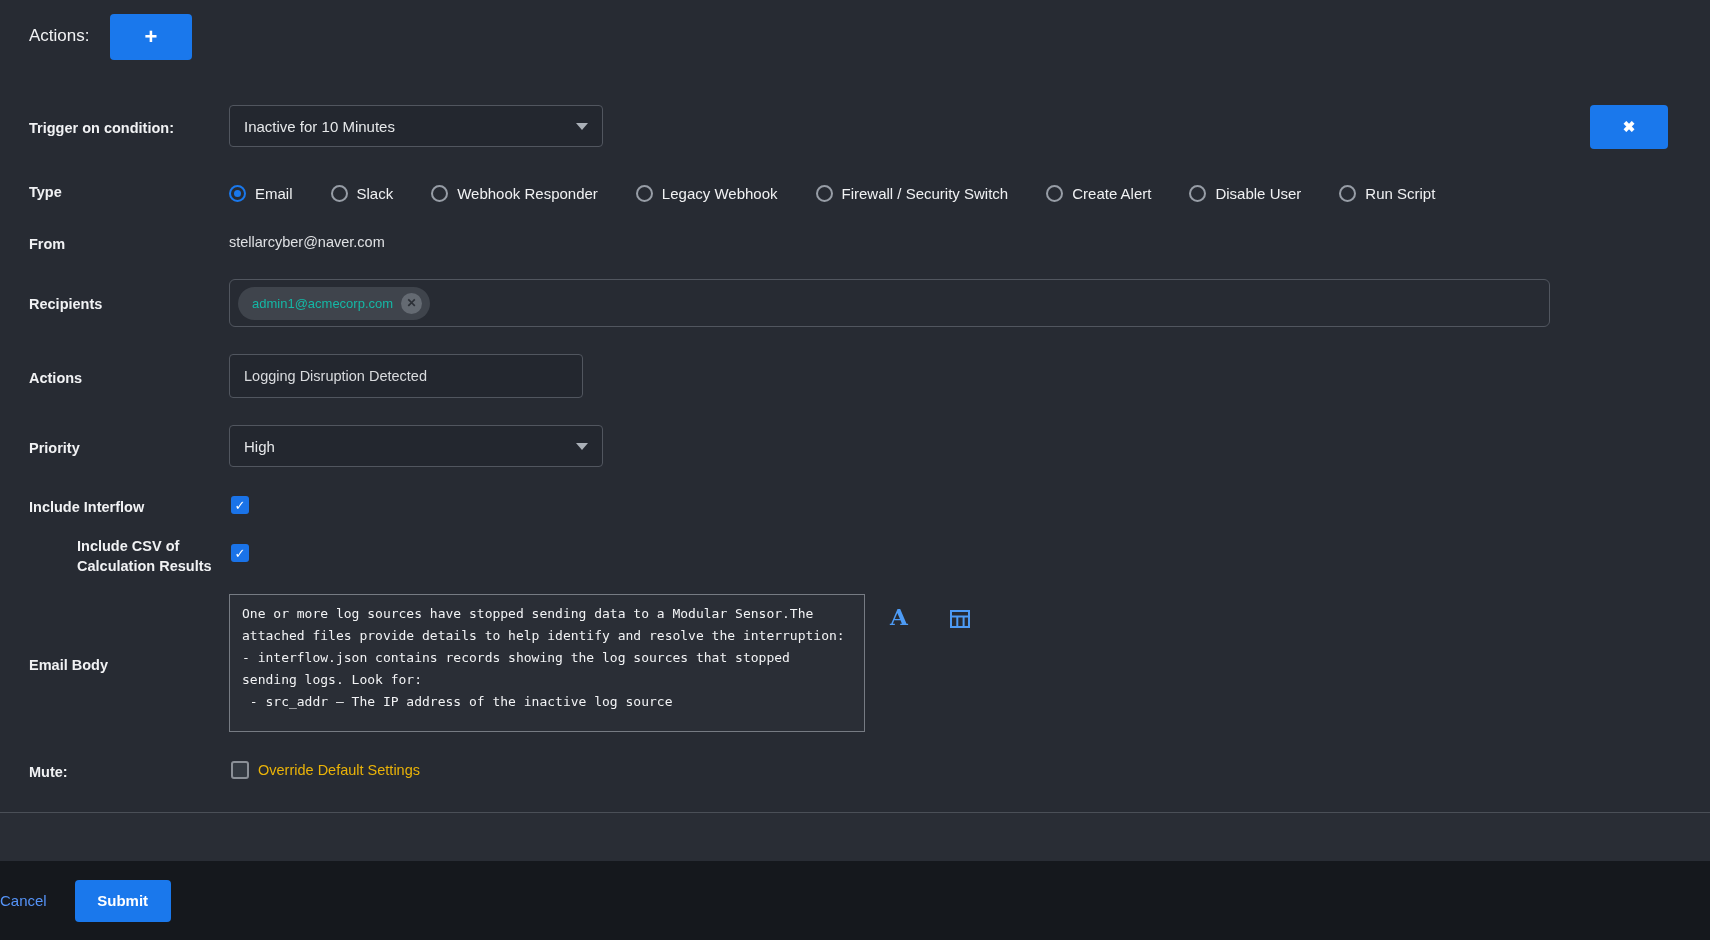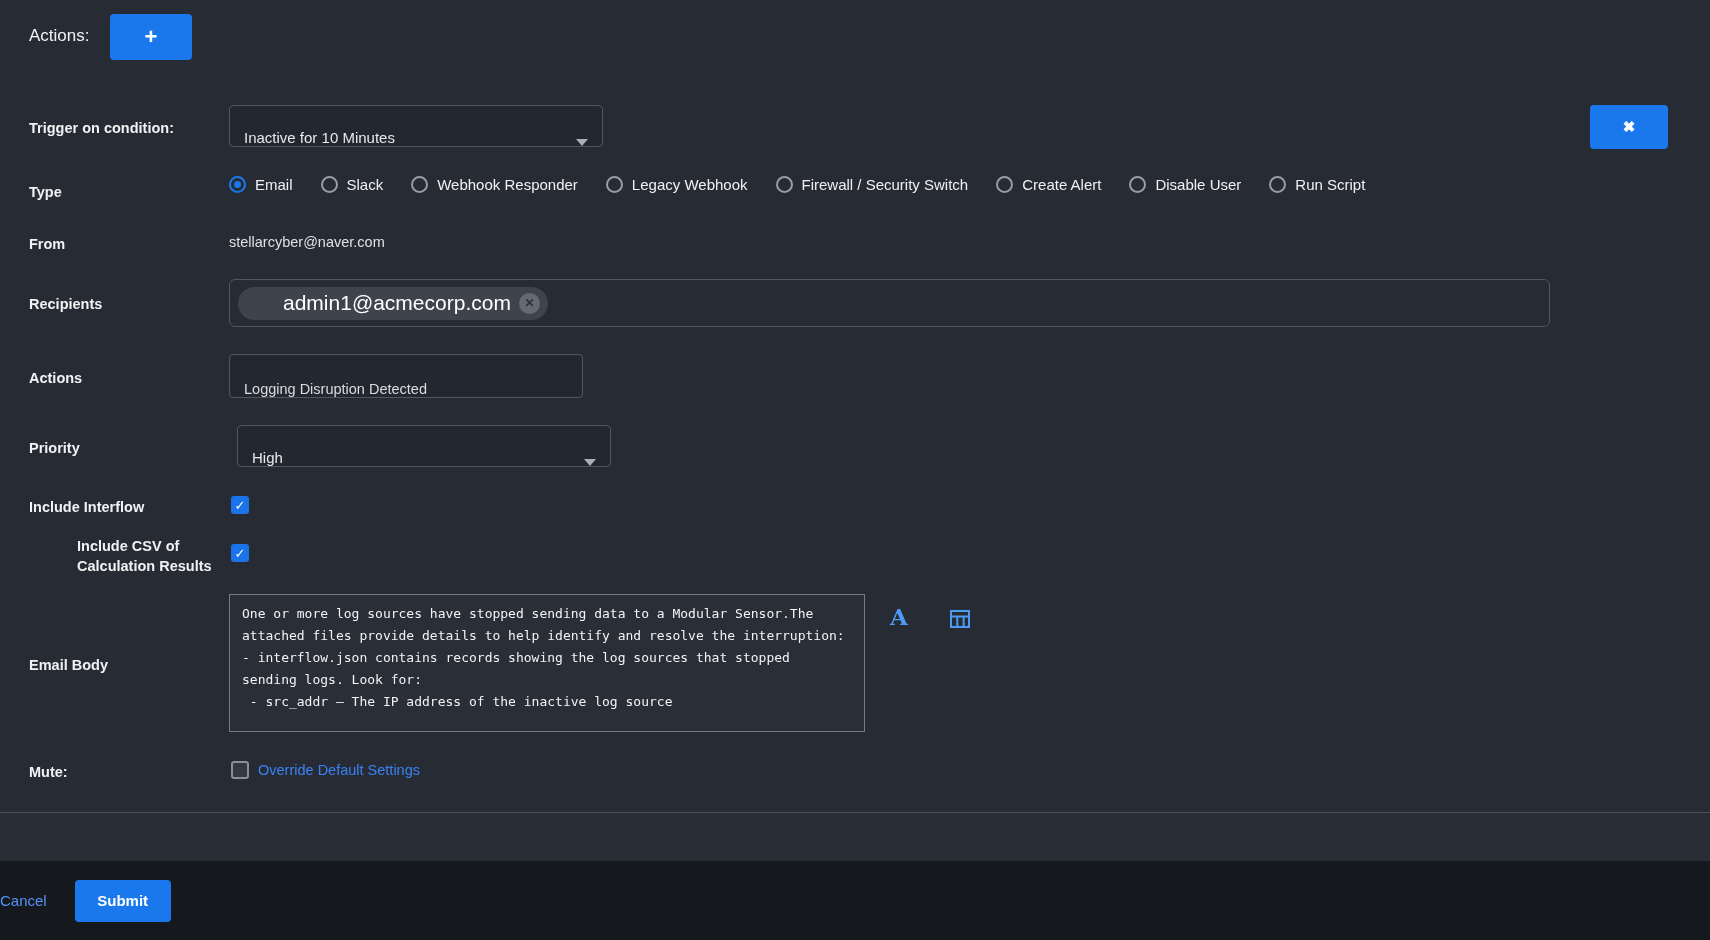--- a/index.html
+++ b/index.html
@@ -34,35 +34,35 @@
   }
   .btn-plus { left: 110px; top: 14px; width: 82px; height: 46px; font-size: 22px; font-weight: 700; }
   .btn-close { left: 1590px; top: 105px; width: 78px; height: 44px; font-size: 15px; font-weight: 700; }
 
   
   .select, .input {
     background: #23272f;
     border: 1px solid #51565f;
     border-radius: 4px;
     display: flex;
-    align-items: flex-end;
+    align-items: center;
     padding: 0 14px;
     font-size: 15px;
     color: #e6e8ea;
   }
   .select { justify-content: space-between; }
   .caret {
     width: 0; height: 0;
     border-left: 6px solid transparent;
     border-right: 6px solid transparent;
     border-top: 7px solid #aab0b8;
   }
 
   
-  .radio-row { left: 229px; top: 176px; display: flex; align-items: flex-start; gap: 28px; height: 26px; }
+  .radio-row { left: 229px; top: 176px; display: flex; align-items: flex-end; gap: 38px; height: 26px; }
   .radio-item { display: flex; align-items: center; cursor: pointer; }
   .radio {
     position: relative;
     width: 17px; height: 17px;
     border-radius: 50%;
     border: 2px solid #979da6;
     flex: 0 0 auto;
   }
   .radio.selected { border-color: #1a78ec; }
   .radio.selected::after {
@@ -85,21 +85,21 @@
   }
   .chip {
     background: #3f444c;
     border-radius: 17px;
     height: 33px;
     display: flex;
     align-items: center;
     padding: 0 8px 0 14px;
     gap: 8px;
   }
-  .chip-text { font-size: 21px; color: #ffffff; margin-left: 31px; }
+  .chip-text { font-size: 13px; color: #14b8a6; }
   .chip-remove {
     width: 21px; height: 21px;
     border-radius: 50%;
     background: #646a72;
     color: #2b2f36;
     font-size: 12px;
     font-weight: 700;
     display: flex;
     align-items: center;
     justify-content: center;
@@ -221,21 +221,21 @@
     <span class="chip-remove">✕</span>
   </div>
 </div>
 
 <div class="abs label" style="left:29px; top:368px;">Actions</div>
 <div class="abs input" style="left:229px; top:354px; width:354px; height:44px; font-size:14.5px; color:#d9dbde;">
   <span>Logging Disruption Detected</span>
 </div>
 
 <div class="abs label" style="left:29px; top:438px;">Priority</div>
-<div class="abs select" style="left:229px; top:425px; width:374px; height:42px;margin-left:8px;">
+<div class="abs select" style="left:229px; top:425px; width:374px; height:42px;">
   <span>High</span>
   <span class="caret"></span>
 </div>
 
 <div class="abs label" style="left:29px; top:497px;">Include Interflow</div>
 <span class="abs checkbox checked" style="left:231px; top:496px;">✓</span>
 
 <div class="abs label" style="left:29px; top:536px; width:165px;margin-left:48px;">Include CSV of Calculation Results</div>
 <span class="abs checkbox checked" style="left:231px; top:544px;">✓</span>
 
@@ -248,20 +248,20 @@
   <svg width="20" height="18" viewBox="0 0 20 18">
     <rect x="1" y="1" width="18" height="16" fill="none" stroke="#4d9bf5" stroke-width="2"></rect>
     <line x1="1" y1="6.5" x2="19" y2="6.5" stroke="#4d9bf5" stroke-width="2"></line>
     <line x1="7.3" y1="6.5" x2="7.3" y2="17" stroke="#4d9bf5" stroke-width="2"></line>
     <line x1="13.6" y1="6.5" x2="13.6" y2="17" stroke="#4d9bf5" stroke-width="2"></line>
   </svg>
 </div>
 
 <div class="abs label" style="left:29px; top:762px;">Mute:</div>
 <span class="abs checkbox unchecked" style="left:231px; top:761px;"></span>
-<div class="abs" style="left:258px; top:762px; font-size:14.5px; color:#3b82f6;">Override Default Settings</div>
+<div class="abs" style="left:258px; top:762px; font-size:14.5px; color:#eab308;">Override Default Settings</div>
 
 <div class="abs divider"></div>
 <div class="abs band"></div>
 <div class="abs footer">
   <span class="cancel-link">Cancel</span>
   <button class="btn-blue btn-submit">Submit</button>
 </div>
 
 </body></html>

